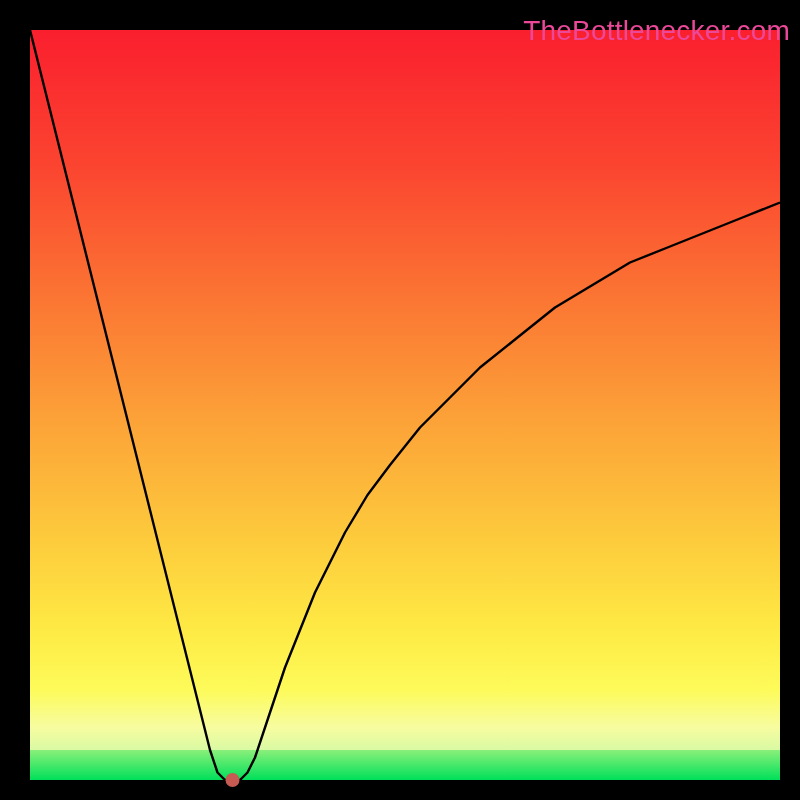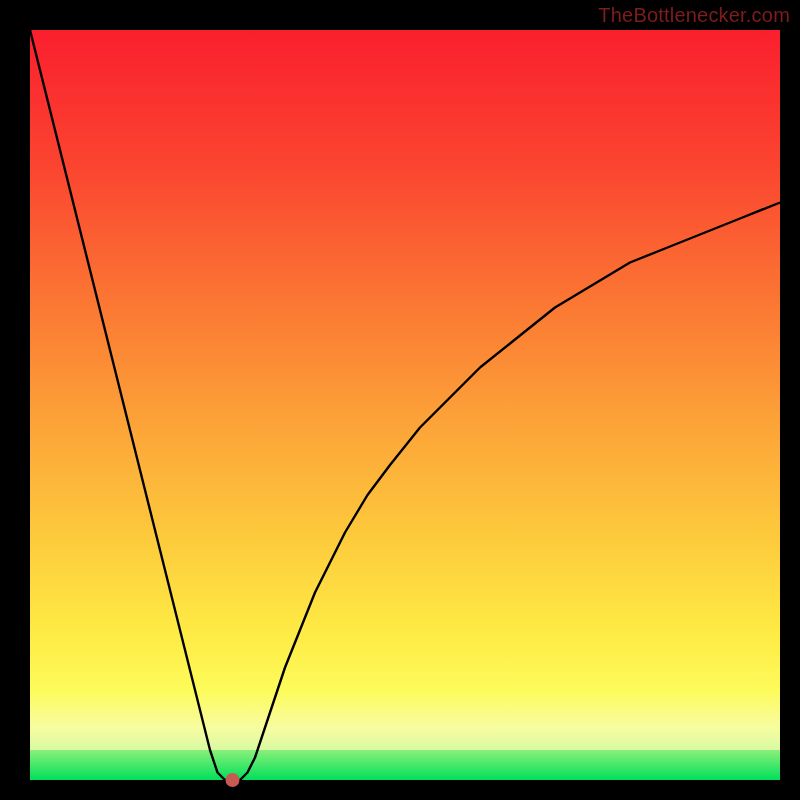--- a/index.html
+++ b/index.html
@@ -11,25 +11,25 @@
     font-family: Arial, Helvetica, sans-serif;
     overflow: hidden;
   }
   .container {
     position: relative;
     width: 800px;
     height: 800px;
   }
   .watermark {
     position: absolute;
-    top: 4px;
+    top: 15px;
     right: 10px;
-    font-size: 20px;
+    font-size: 28px;
     font-weight: 500;
-    color: #7f1d1d;
+    color: #ec4899;
     letter-spacing: 0.2px;
     z-index: 10;
   }
   svg.chart {
     position: absolute;
     top: 0;
     left: 0;
     width: 800px;
     height: 800px;
   }

